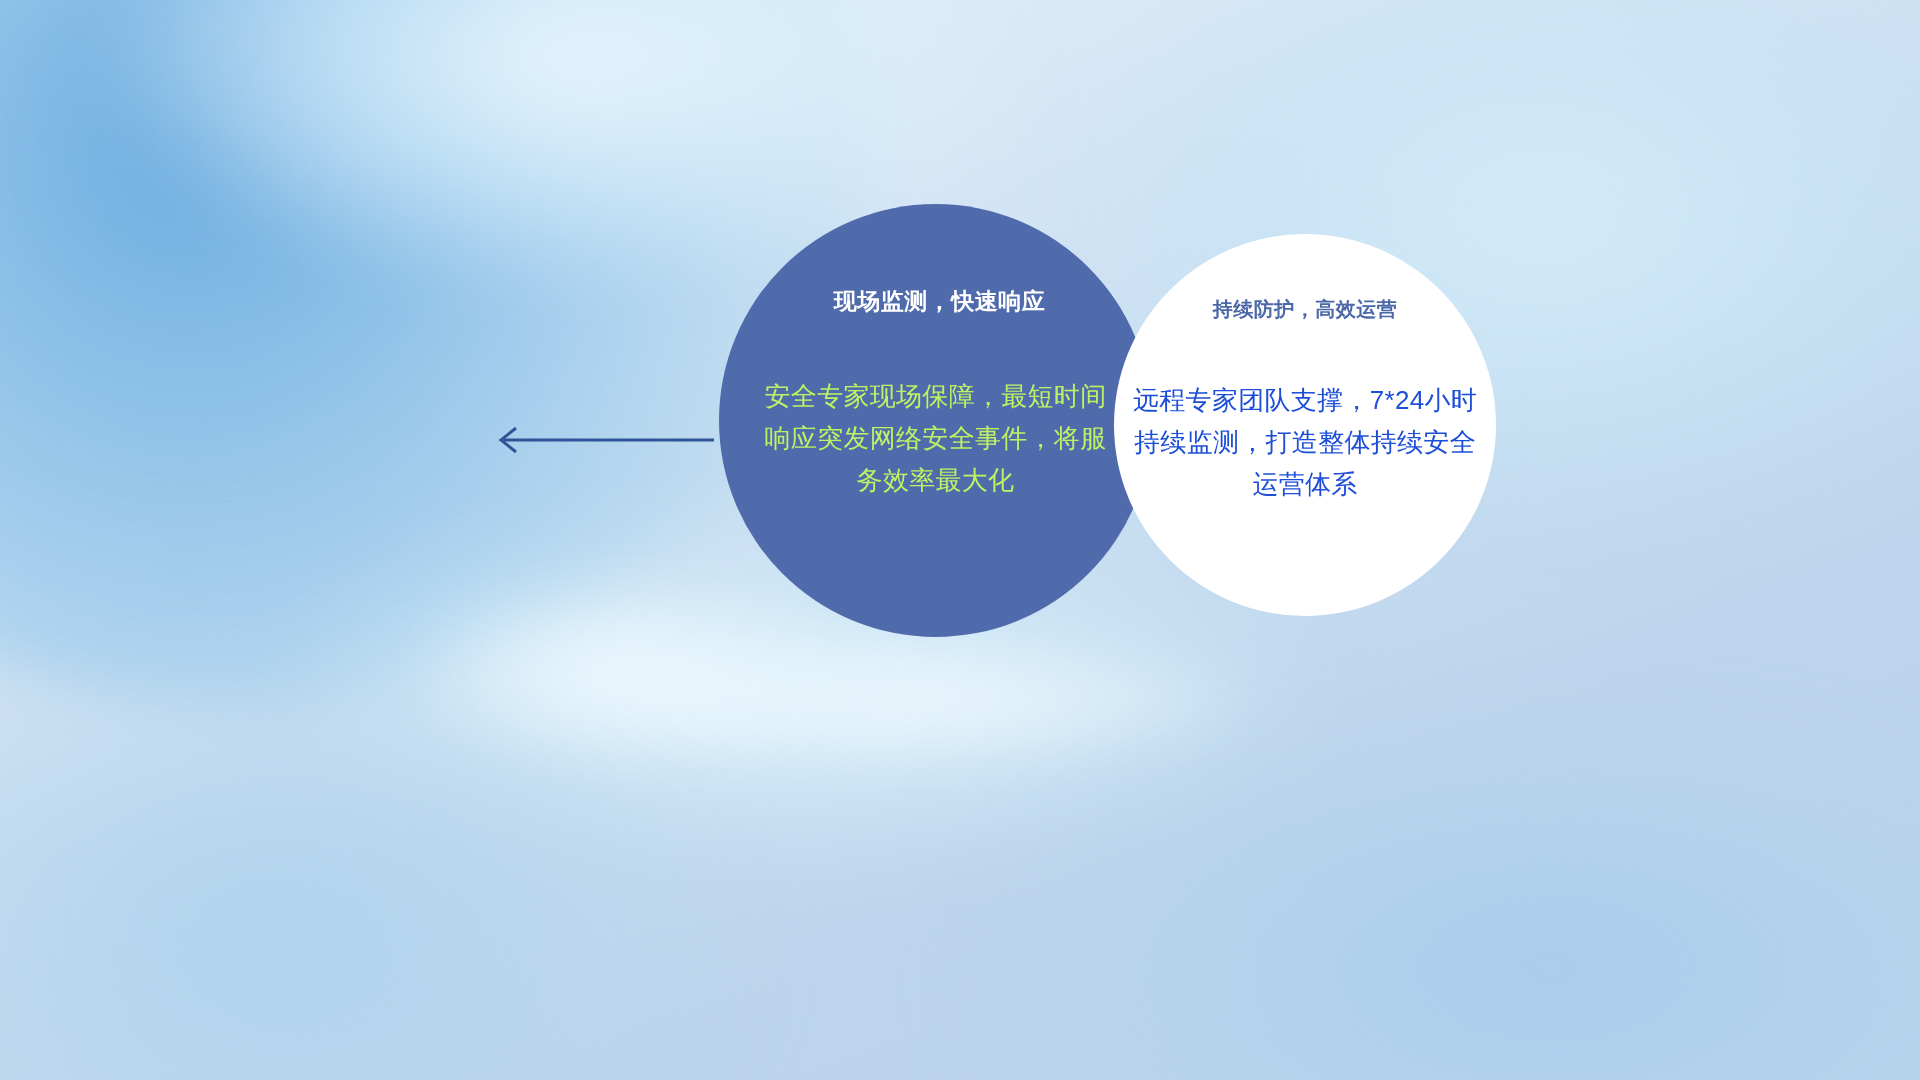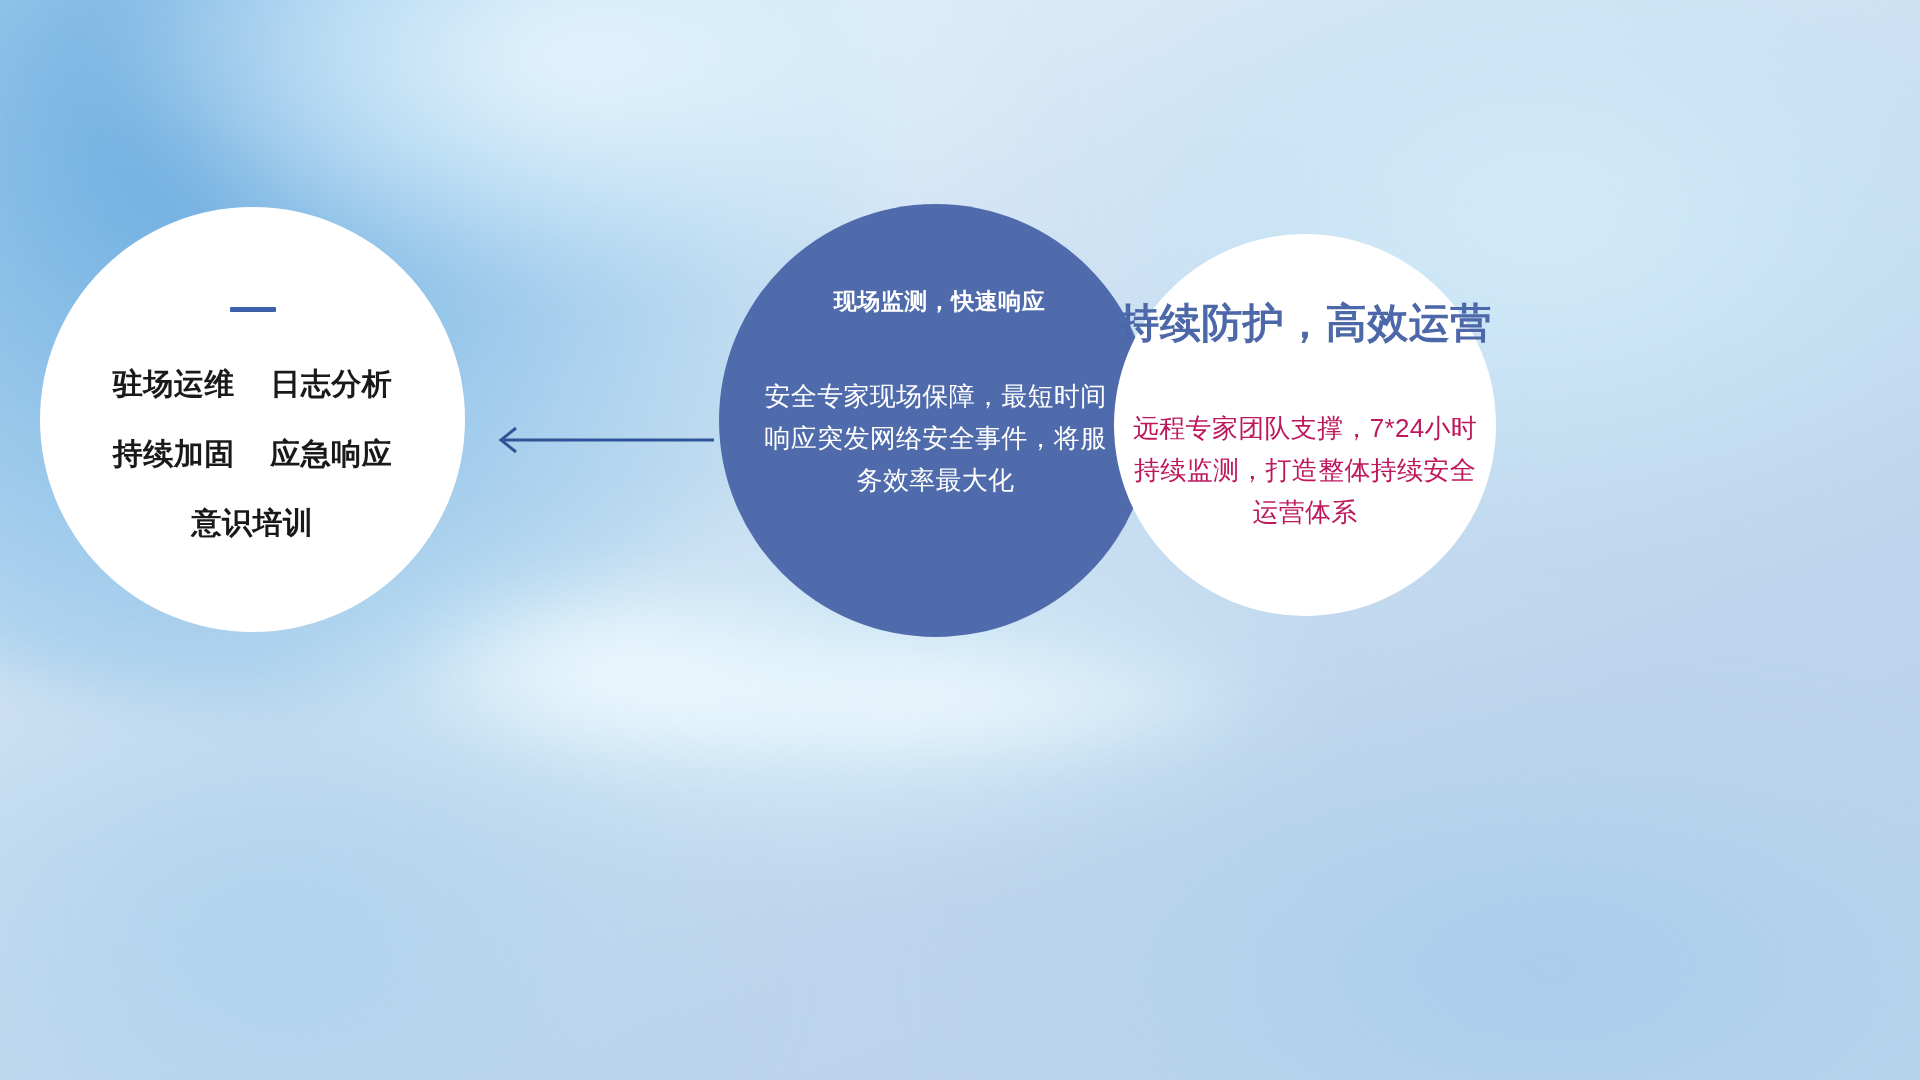--- a/index.html
+++ b/index.html
@@ -218,46 +218,46 @@
     font-size: 23px;
     font-weight: bold;
     color: #ffffff;
     letter-spacing: 0.5px;
     white-space: nowrap;
     margin-left: 8px;
   }
   .mid-body {
     margin-top: 58px;
     font-size: 26px;
-    color: #ffffff;
+    color: #bef264;
     line-height: 1.62;
     letter-spacing: 0.3px;
     padding: 0 44px;
     text-align: center;
   }
 
   
   .right-inner {
     position: absolute;
     left: 0;
     top: 62px;
     width: 382px;
     text-align: center;
   }
   .right-title {
-    font-size: 41px;
+    font-size: 20px;
     font-weight: bold;
     color: #4c68a8;
     letter-spacing: 0.5px;
     white-space: nowrap;
   }
   .right-body {
     margin-top: 56px;
     font-size: 26px;
-    color: #be185d;
+    color: #1d4ed8;
     line-height: 1.62;
     letter-spacing: 0.3px;
     padding: 0 16px;
     text-align: center;
   }
 
   
   #arrow-connector {
     position: absolute;
     left: 490px;
@@ -276,28 +276,20 @@
   <div class="bg-topleft"></div>
   <div class="bg-topleft2"></div>
   <div class="bg-topcyan"></div>
   <div class="bg-rightcyan"></div>
   <div class="bg-midwhite"></div>
   <div class="bg-botleft"></div>
   <div class="bg-botright"></div>
   <div class="bg-sheen"></div>
   <div class="bg-lowsheen"></div>
 
-  <div class="circle" id="circle-left">
-    <div class="left-inner">
-      <div class="dash"></div>
-      <div class="left-row">驻场运维    日志分析</div>
-      <div class="left-row">持续加固    应急响应</div>
-      <div class="left-row">意识培训</div>
-    </div>
-  </div>
 
   <div class="circle" id="circle-middle">
     <div class="mid-inner">
       <div class="mid-title">现场监测，快速响应</div>
       <div class="mid-body">安全专家现场保障，最短时间响应突发网络安全事件，将服务效率最大化</div>
     </div>
   </div>
 
   <div class="circle" id="circle-right">
     <div class="right-inner">

